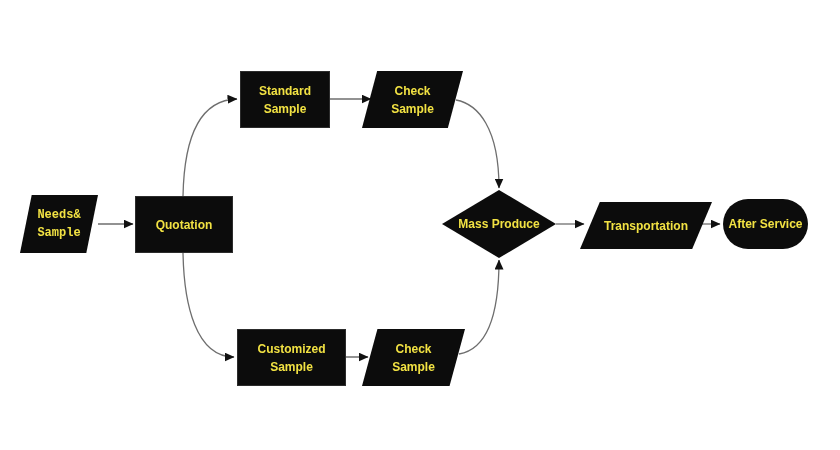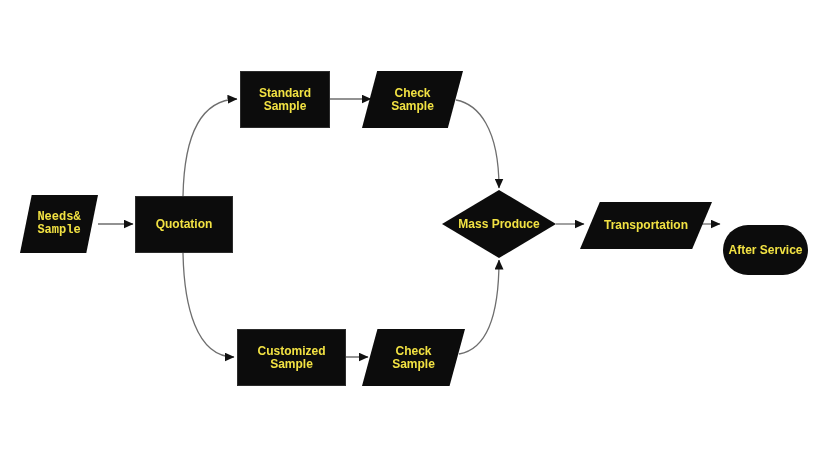--- a/index.html
+++ b/index.html
@@ -30,40 +30,40 @@
   }
   .node {
     position: absolute;
     display: flex;
     align-items: center;
     justify-content: center;
     background: var(--shape-fill, #0c0c0c);
     color: var(--label, #f2e243);
     font-weight: bold;
     font-size: 12px;
-    line-height: 13px;
+    line-height: 18px;
     text-align: center;
     white-space: pre-line;
     box-sizing: border-box;
   }
   .rect { border: 1px solid #2c2c2c; }
   .para { clip-path: polygon(15% 0, 100% 0, 85% 100%, 0 100%); }
   .diamond { clip-path: polygon(50% 0, 100% 50%, 50% 100%, 0 50%); }
   .stadium { border-radius: 25px; }
 
   
   #n-needs       { left: 20px;  top: 195px; width: 78px;  height: 58px; font-family: Liberation Mono, monospace; }
   #n-quotation   { left: 135px; top: 196px; width: 98px;  height: 57px; }
   #n-standard    { left: 240px; top: 71px;  width: 90px;  height: 57px; }
   #n-checktop    { left: 362px; top: 71px;  width: 101px; height: 57px; }
   #n-customized  { left: 237px; top: 329px; width: 109px;  height: 57px; }
   #n-checkbottom { left: 362px; top: 329px; width: 103px; height: 57px; }
   #n-massproduce { left: 442px; top: 190px; width: 114px; height: 68px; }
   #n-transport   { left: 580px; top: 202px; width: 132px; height: 47px; align-items: center; }
-  #n-afterservice{ left: 723px; top: 199px; width: 85px;  height: 50px; margin-top: 26px; }
+  #n-afterservice{ left: 723px; top: 199px; width: 85px;  height: 50px; }
 </style>
 </head>
 <body>
 
 <div class="canvas">
 
   <svg class="connectors" viewBox="0 0 840 450" xmlns="http://www.w3.org/2000/svg">
     <defs>
       <marker id="arrow" viewBox="0 0 10 9" refX="9.5" refY="4.5" markerWidth="10" markerHeight="9" markerUnits="userSpaceOnUse" orient="auto">
         <path class="arrowhead-shape" d="M0 0 L10 4.5 L0 9 Z"></path>

